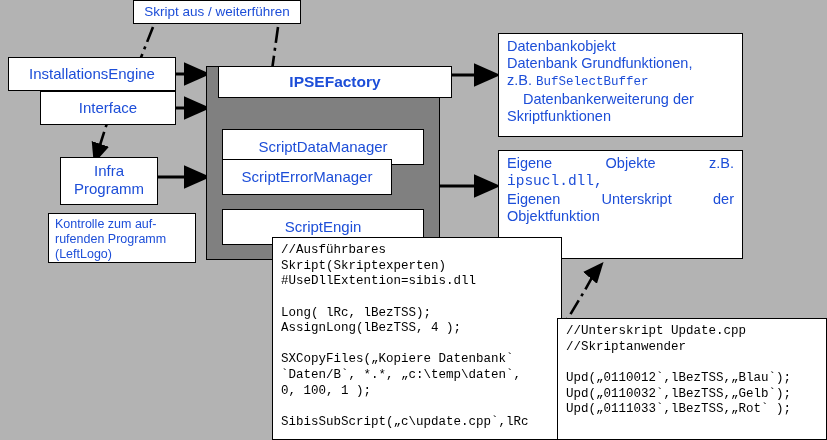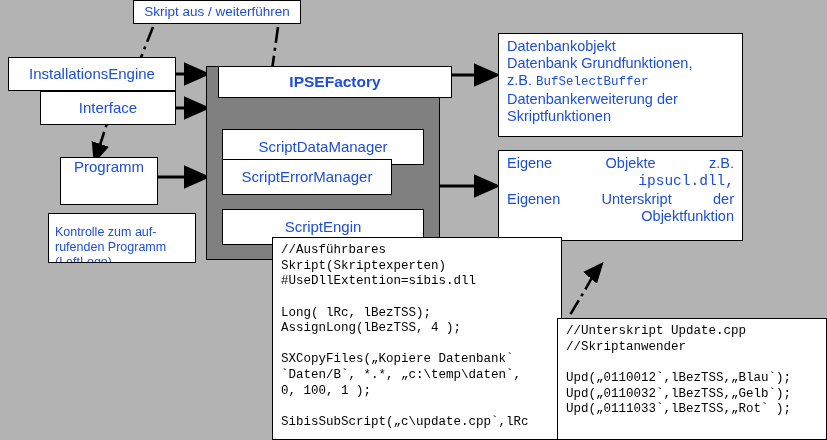--- a/index.html
+++ b/index.html
@@ -67,25 +67,26 @@
 
 <div class="node" style="left:8px;top:57px;width:168px;height:34px;">
   <span class="txt center" style="padding-top:7px;font-size:15px;">InstallationsEngine</span>
 </div>
 
 <div class="node" style="left:40px;top:91px;width:136px;height:34px;">
   <span class="txt center" style="padding-top:7px;font-size:15px;">Interface</span>
 </div>
 
 <div class="node" style="left:60px;top:157px;width:98px;height:48px;">
+  <span class="txt center" style="padding-top:4px;font-size:15px;">Infra</span>
   <span class="txt center" style="font-size:15px;">Programm</span>
 </div>
 
 <div class="node clip" style="left:48px;top:213px;width:148px;height:50px;">
-  <span class="txt" style="padding:3px 0 0 6px;font-size:12.5px;margin-top:8px;">Kontrolle zum auf-</span>
+  <span class="txt" style="padding:3px 0 0 6px;font-size:12.5px;">Kontrolle zum auf-</span>
   <span class="txt" style="padding-left:6px;font-size:12.5px;">rufenden  Programm</span>
   <span class="txt" style="padding-left:6px;font-size:12.5px;">(LeftLogo)</span>
 </div>
 
 <div class="gray" style="left:206px;top:66px;width:234px;height:194px;">
 </div>
 <div class="node" style="left:206px;top:66px;width:234px;height:32px;margin-left:12px;">
   <span class="txt center" style="padding-top:6px;font-size:15.5px;font-weight:bold;">IPSEFactory</span>
 </div>
 
@@ -100,25 +101,25 @@
 <div class="node clip" style="left:222px;top:209px;width:202px;height:36px;">
   <span class="txt center" style="padding-top:8px;font-size:15px;">ScriptEngin</span>
 </div>
 
 <div class="node clip" style="left:498px;top:33px;width:245px;height:104px;">
   <span class="txt" style="padding:4px 6px 0 8px;font-size:14.5px;">Datenbankobjekt</span>
   <span class="txt" style="padding:0 6px 0 8px;font-size:14.5px;">Datenbank Grundfunktionen,</span>
   <span class="txt" style="padding:0 6px 0 8px;font-size:14.5px;">
     <span>z.B. </span><span class="mono" style="display:inline;margin-top:24px;">BufSelectBuffer</span>
   </span>
-  <span class="txt" style="padding:0 6px 0 8px;font-size:14.5px;">Datenbankerweiterung   der</span>
+  <span class="txt" style="padding:0 6px 0 8px;font-size:14.5px;margin-left:16px;">Datenbankerweiterung   der</span>
   <span class="txt" style="padding:0 6px 0 8px;font-size:14.5px;">Skriptfunktionen</span>
 </div>
 
-<div class="node clip" style="left:498px;top:150px;width:245px;height:91px;text-align:right;">
+<div class="node clip" style="left:498px;top:150px;width:245px;height:109px;">
   <span class="txt" style="padding:4px 8px 0 8px;font-size:14.5px;display:flex;justify-content:space-between;">
     <span>Eigene</span>
     <span>Objekte</span>
     <span>z.B.</span>
   </span>
   <span class="txt mono" style="padding:1px 8px 0 8px;">ipsucl.dll,</span>
   <span class="txt" style="padding:1px 8px 0 8px;font-size:14.5px;display:flex;justify-content:space-between;">
     <span>Eigenen</span>
     <span>Unterskript</span>
     <span>der</span>

